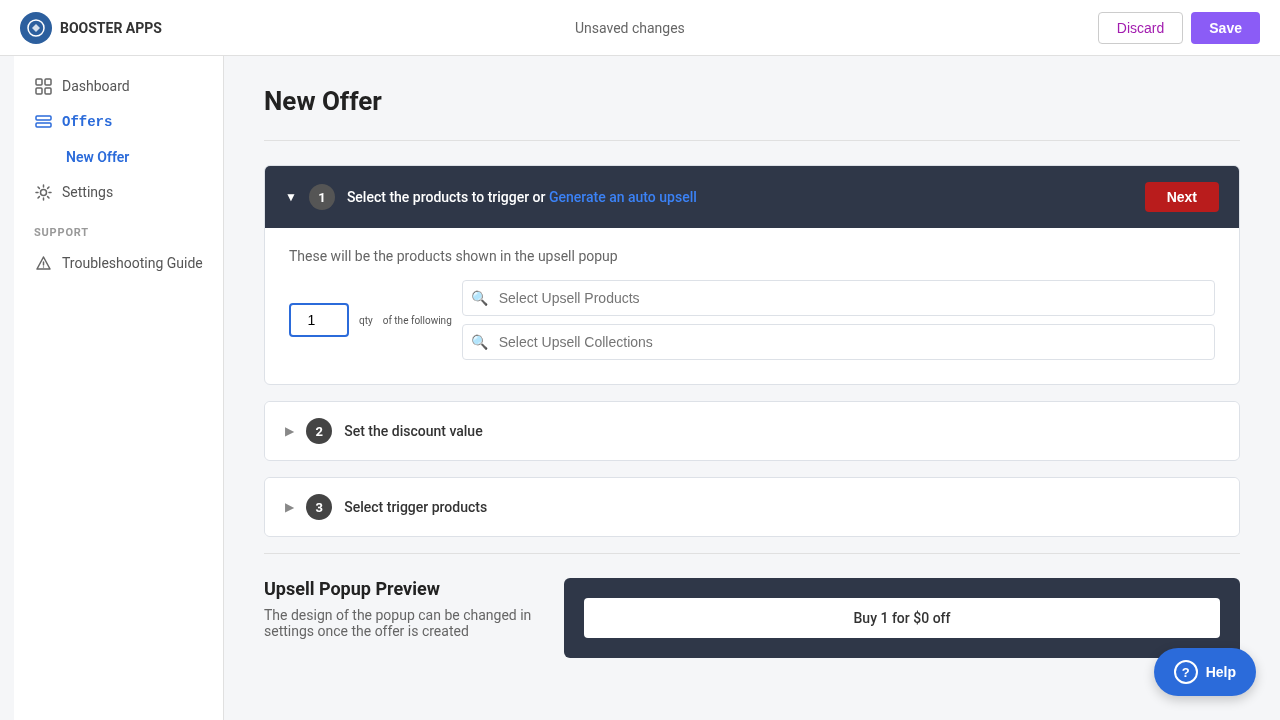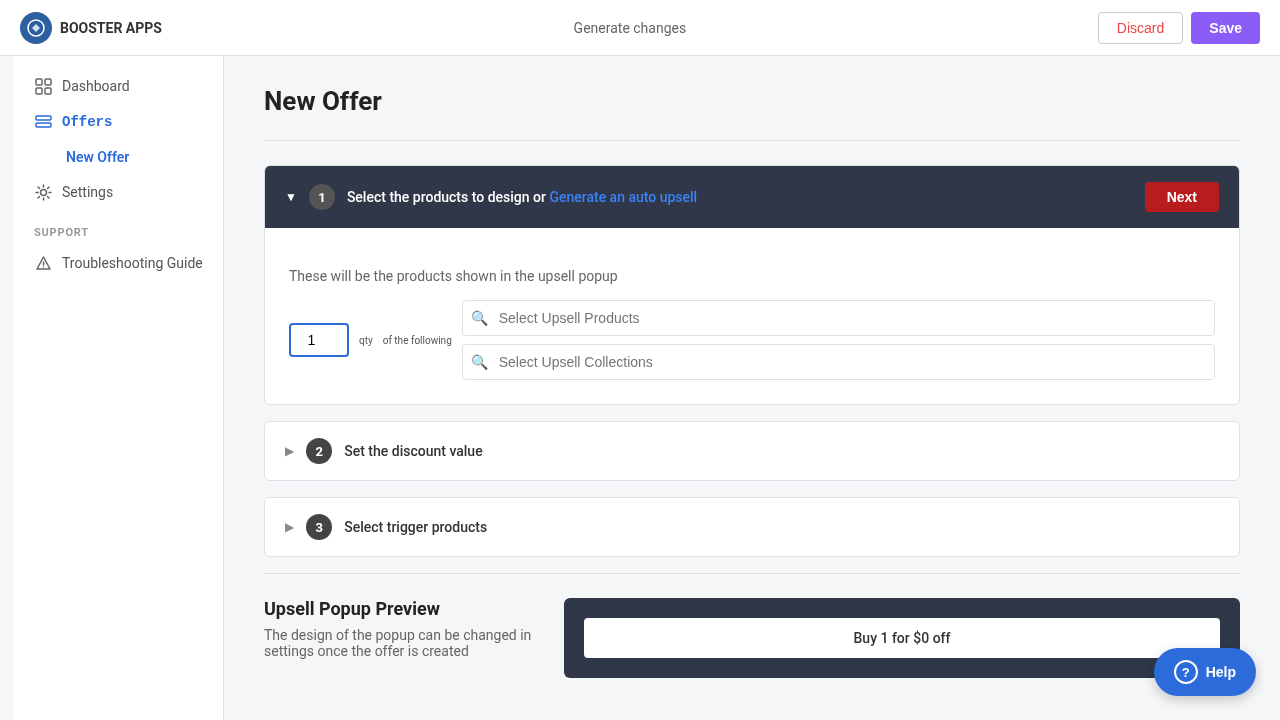--- a/index.html
+++ b/index.html
@@ -39,21 +39,21 @@
       color: #666;
     }
     .topbar-actions { display: flex; gap: 8px; }
     .btn-discard {
       padding: 7px 18px;
       border: 1px solid #ccc;
       background: #fff;
       border-radius: 4px;
       cursor: pointer;
       font-size: 14px;
-      color: #ef4444;
+      color: #a21caf;
     }
     .btn-save {
       padding: 7px 18px;
       border: none;
       background: #8b5cf6;
       color: #fff;
       border-radius: 4px;
       cursor: pointer;
       font-size: 14px;
       font-weight: 600;
@@ -158,21 +158,21 @@
       font-size: 14px;
       font-weight: 600;
       cursor: pointer;
       margin-left: auto;
     }
     .chevron-icon { font-size: 12px; color: #fff; }
     .chevron-icon-dark { font-size: 12px; color: #888; }
 
     
     .step-body { padding: 20px 24px 24px; }
-    .step-description { font-size: 14px; color: #666; margin-bottom: 16px; margin-top: 20px; }
+    .step-description { font-size: 14px; color: #666; margin-bottom: 16px; }
 
     
     .qty-row { display: flex; align-items: center; gap: 10px; }
     .qty-input {
       width: 60px;
       padding: 7px 10px;
       border: 2px solid #2b6bda;
       border-radius: 4px;
       font-size: 14px;
       outline: none;
@@ -262,21 +262,21 @@
 <div class="topbar">
   <div class="topbar-logo">
     <div class="logo-icon">
       <svg width="18" height="18" viewBox="0 0 18 18" fill="none">
         <circle cx="9" cy="9" r="8" stroke="white" stroke-width="1.5"></circle>
         <path d="M5 9 L9 5 L13 9 L9 13 Z" fill="white" opacity="0.8"></path>
       </svg>
     </div>
     <span>BOOSTER APPS</span>
   </div>
-  <div class="topbar-center">Generate changes</div>
+  <div class="topbar-center">Unsaved changes</div>
   <div class="topbar-actions">
     <button class="btn-discard">Discard</button>
     <button class="btn-save">Save</button>
   </div>
 </div>
 
 <div class="layout">
 
   <div class="sidebar">
     <a class="sidebar-nav-item">
@@ -329,21 +329,21 @@
   <div class="main-content">
 
     <h1 class="page-title">New Offer</h1>
     <hr class="divider">
 
     <div class="step-card">
       <div class="step-header">
         <span class="chevron-icon">▼</span>
         <div class="step-number">1</div>
         <div class="step-title">
-          <span>Select the products to design or </span><a class="auto-upsell-link">Generate an auto upsell</a>
+          <span>Select the products to trigger or </span><a class="auto-upsell-link">Generate an auto upsell</a>
         </div>
         <button class="btn-next">Next</button>
       </div>
       <div class="step-body">
         <p class="step-description">These will be the products shown in the upsell popup</p>
         <div class="qty-row">
           <input type="number" class="qty-input" value="1" style="">
           <span class="qty-label">qty</span>
           <span class="qty-label">of the following</span>
           <div class="search-col">

